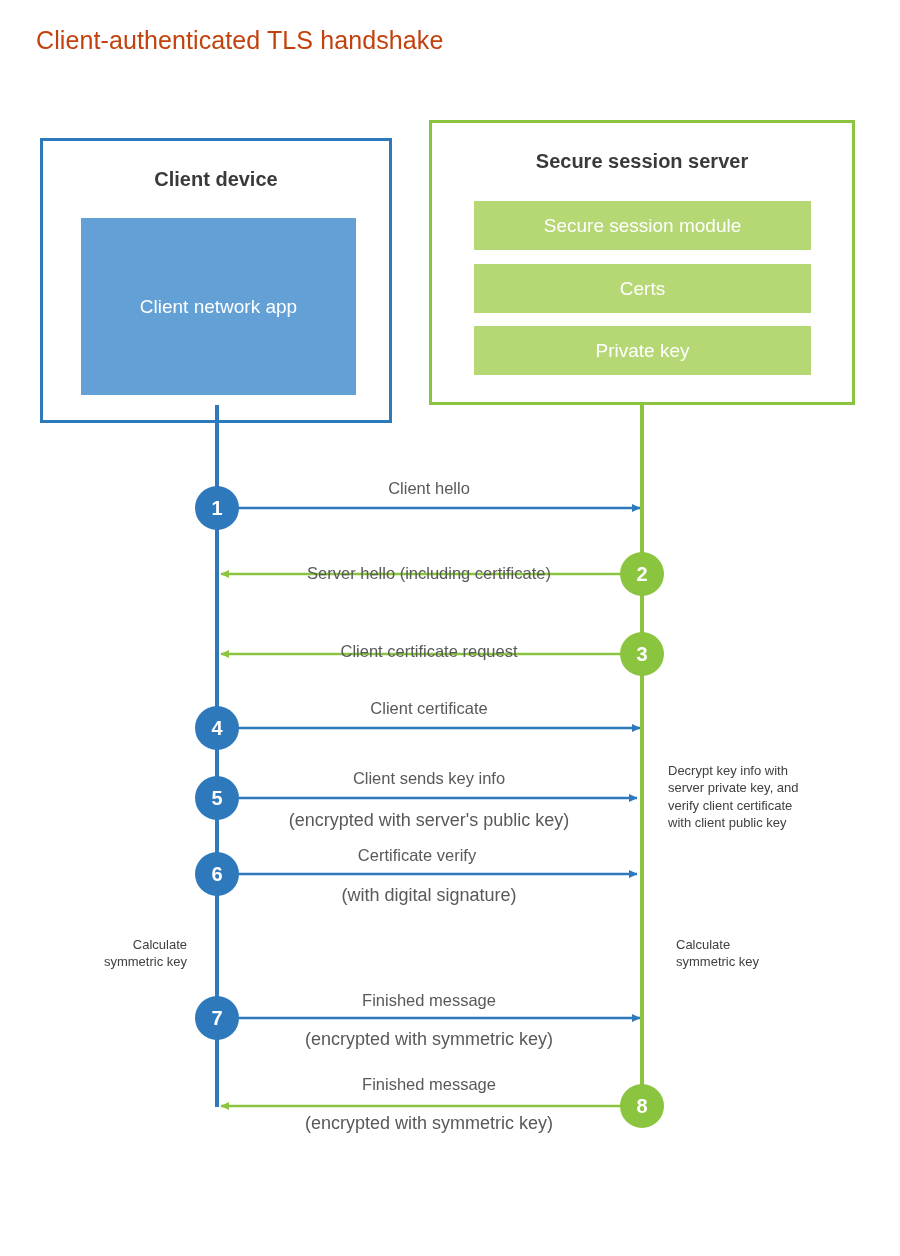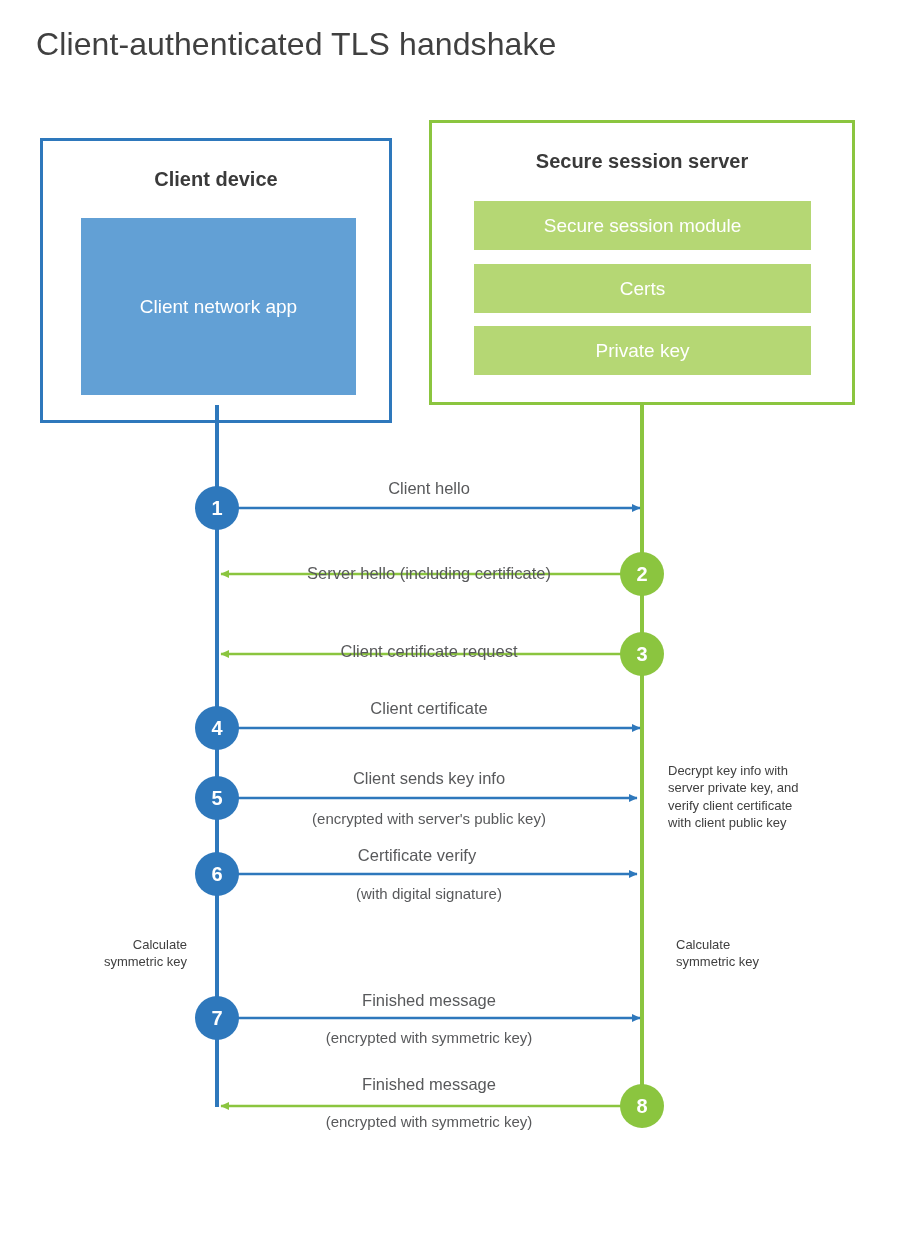--- a/index.html
+++ b/index.html
@@ -17,22 +17,22 @@
   #diagram {
     position: absolute;
     left: 0; top: 0;
     width: 900px;
     height: 1256px;
   }
   .page-title {
     position: absolute;
     left: 36px;
     top: 26px;
-    font-size: 32px;
-    color: #404040;
+    font-size: 25px;
+    color: #c2410c;
     font-weight: 400;
     letter-spacing: 0.1px;
     white-space: nowrap;
   }
   
   .actor-box {
     position: absolute;
     background: #ffffff;
     box-sizing: border-box;
   }
@@ -119,21 +119,21 @@
     position: absolute;
     text-align: center;
     font-size: 16.5px;
     color: #58595b;
     white-space: nowrap;
     transform: translateX(-50%);
   }
   .msg-sub {
     position: absolute;
     text-align: right;
-    font-size: 15px;
+    font-size: 18px;
     color: #58595b;
     white-space: nowrap;
     transform: translateX(-50%);
   }
   
   .side-note {
     position: absolute;
     font-size: 13px;
     line-height: 1.33;
     color: #404040;

